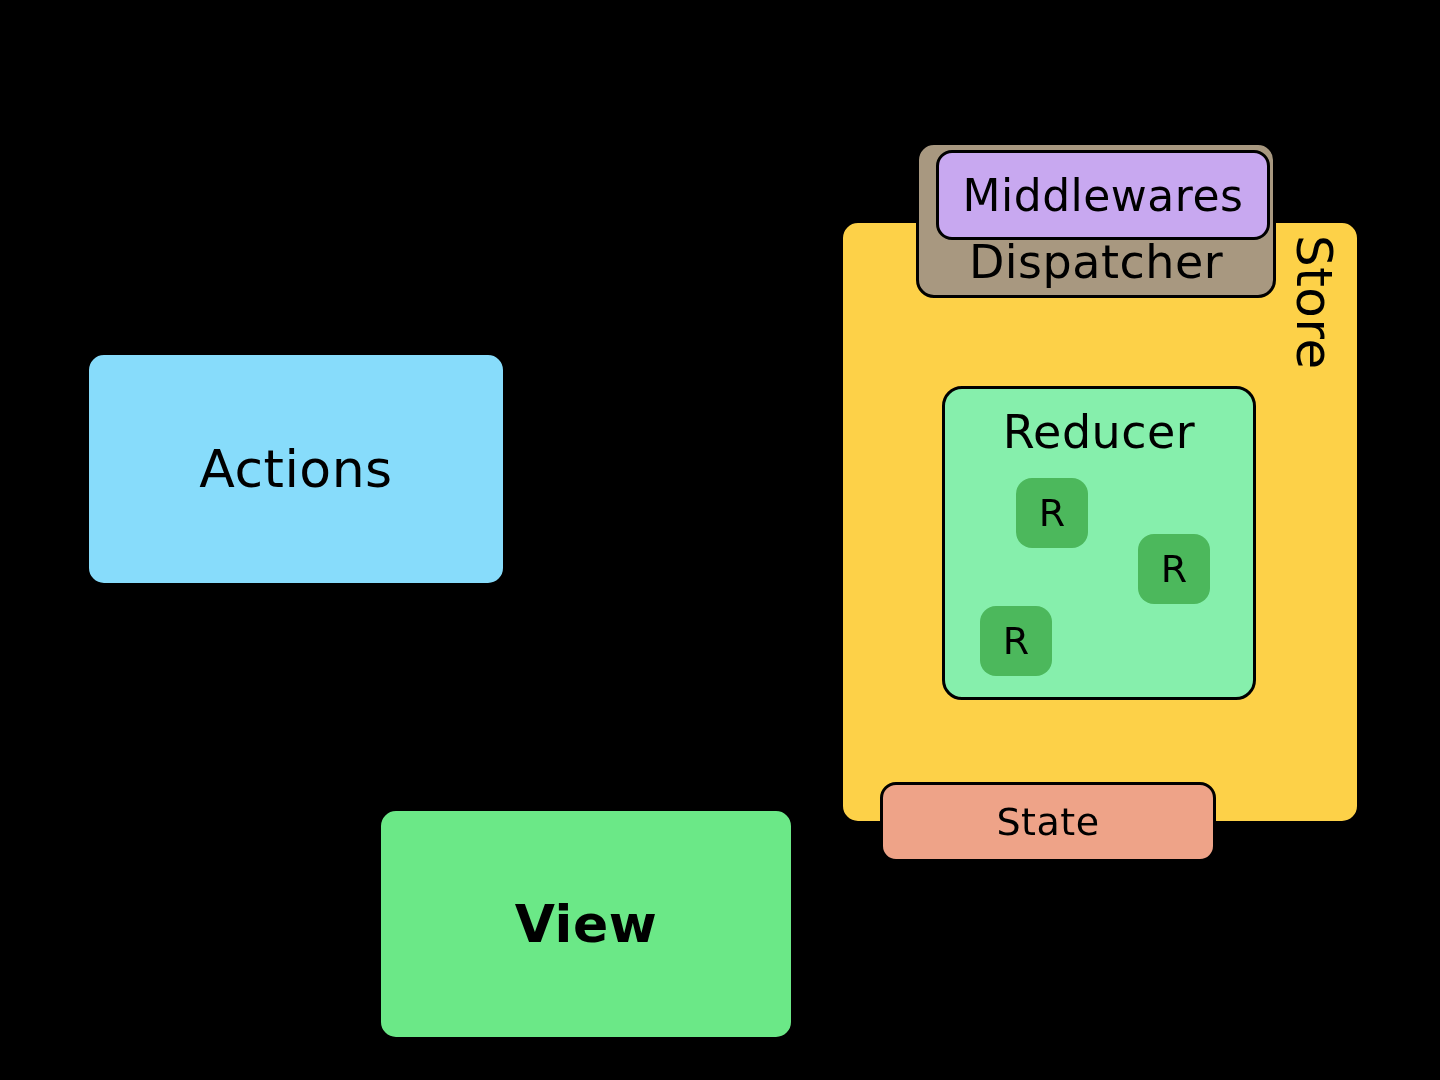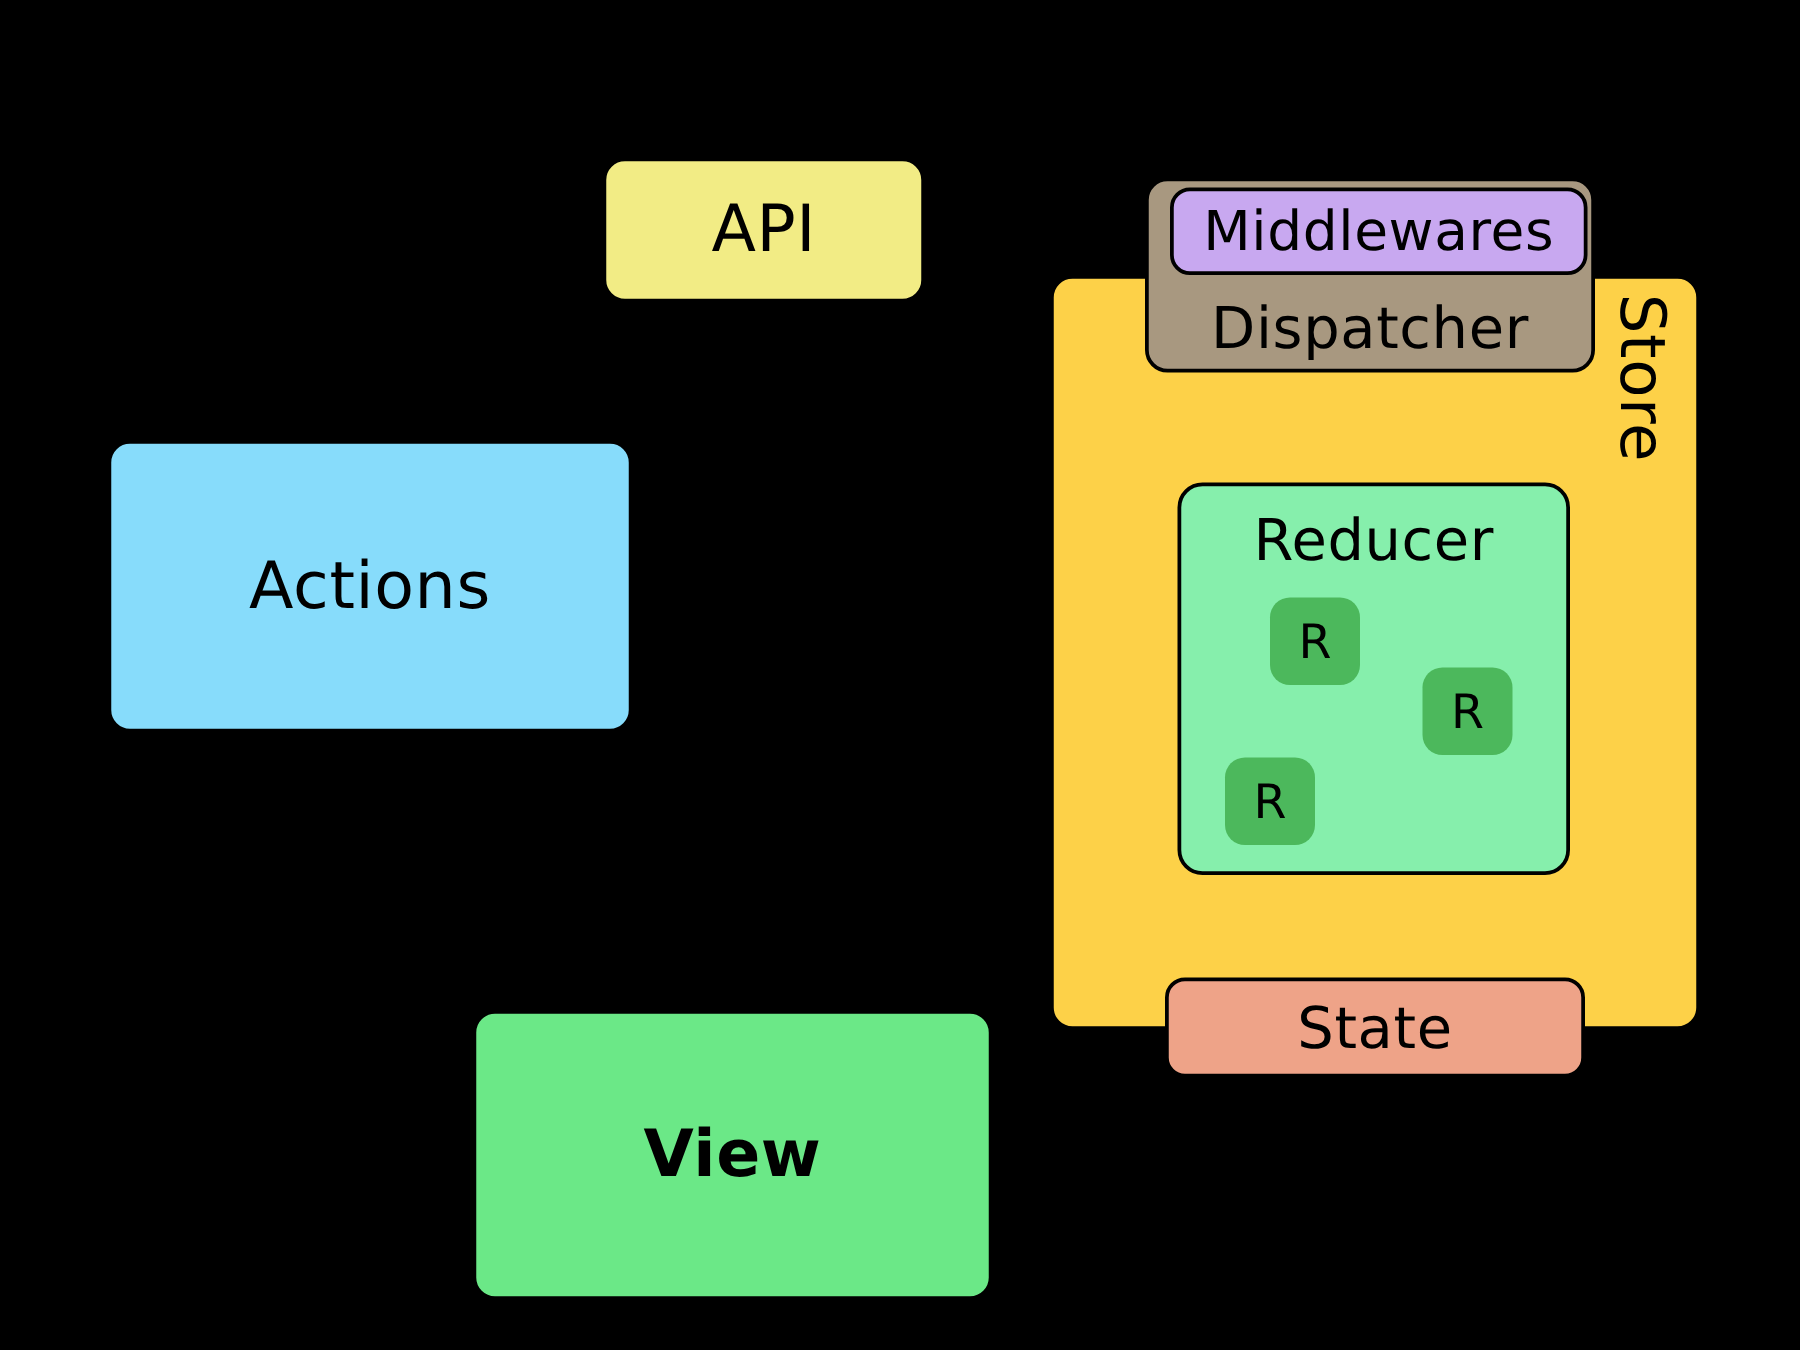--- a/index.html
+++ b/index.html
@@ -69,39 +69,39 @@
   #dispatcher-node {
     left: 916px; top: 142px; width: 360px; height: 156px;
     background: #A89880;
     border-radius: 18px;
     align-items: flex-end;
     justify-content: center;
     font-size: 46px;
   }
   #dispatcher-label { margin-bottom: 6px; }
   #middlewares-node {
-    left: 936px; top: 150px; width: 334px; height: 70px;
+    left: 936px; top: 150px; width: 334px; height: 90px;
     background: #C8A8F0;
     border-radius: 16px;
     font-size: 44px;
   }
   #reducer-node {
     left: 942px; top: 386px; width: 314px; height: 314px;
     background: #86efac;
     border-radius: 20px;
     align-items: flex-start;
     justify-content: center;
     font-size: 46px;
   }
   #reducer-label { margin-top: 16px; }
   #state-node {
-    left: 932px; top: 782px; width: 336px; height: 80px;
+    left: 880px; top: 782px; width: 336px; height: 80px;
     background: #EEA388;
     border-radius: 16px;
-    font-size: 46px;
+    font-size: 38px;
   }
   .r-chip {
     position: absolute;
     background: #4CB85C;
     border: none;
     border-radius: 16px;
     width: 72px; height: 70px;
     display: flex; align-items: center; justify-content: center;
     font-size: 38px; color: #000000;
   }
@@ -180,23 +180,20 @@
     <g>
       <path class="edge-path" d="M 378 930 L 352 930 Q 296 930 296 876 L 296 596"></path>
       <path class="edge-head" d="M 268 636 L 296 592 L 324 636"></path>
     </g>
   </svg>
 
   <div class="node" id="store-node">
     <span class="node-label" id="store-label">Store</span>
   </div>
 
-  <div class="node" id="api-node">
-    <span class="node-label">API</span>
-  </div>
 
   <div class="node" id="actions-node">
     <span class="node-label">Actions</span>
   </div>
 
   <div class="node" id="view-node">
     <span class="node-label">View</span>
   </div>
 
   <div class="node" id="dispatcher-node">

